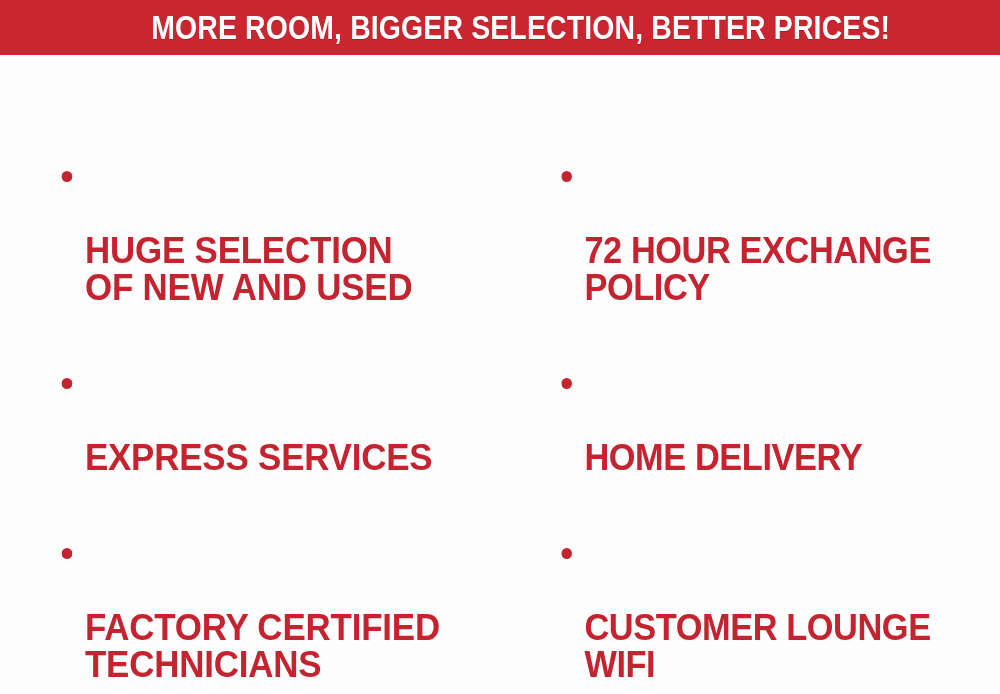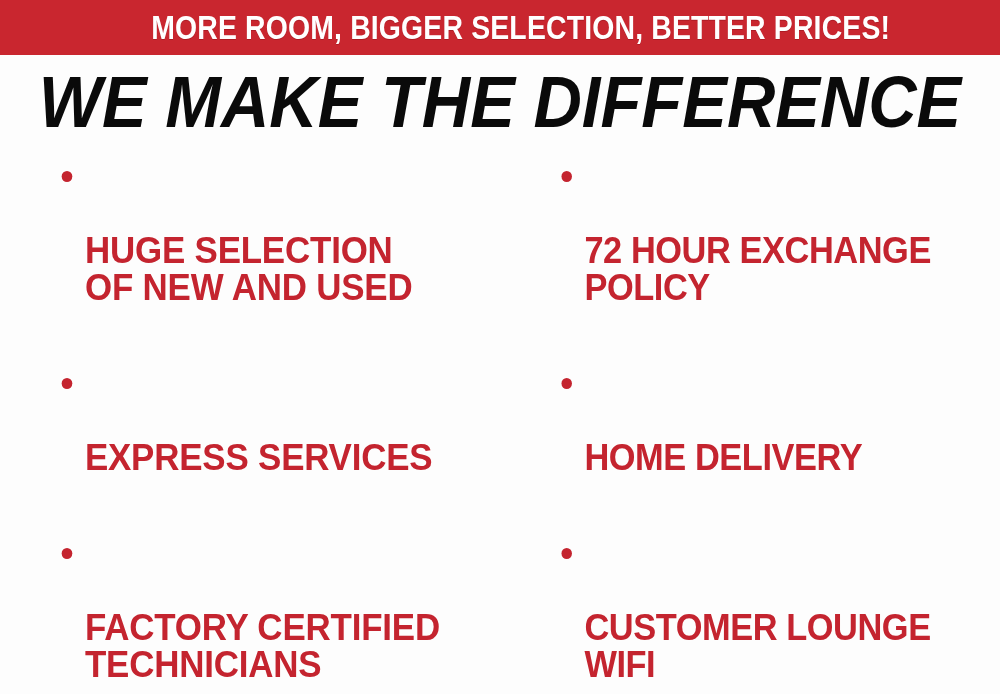--- a/index.html
+++ b/index.html
@@ -124,23 +124,20 @@
 </style>
 </head>
 <body>
 
 <div id="poster">
 
   <div class="banner">
     <span class="banner-text">MORE ROOM, BIGGER SELECTION, BETTER PRICES!</span>
   </div>
 
-  <div class="headline">
-    <span class="headline-text">WE MAKE THE DIFFERENCE</span>
-  </div>
 
   <div class="columns">
 
     <div class="col col-left">
       <div class="bullet-item">
         <span class="dot"></span>
         <span class="label">HUGE SELECTION
 OF NEW AND USED</span>
       </div>
       <div class="bullet-item">

